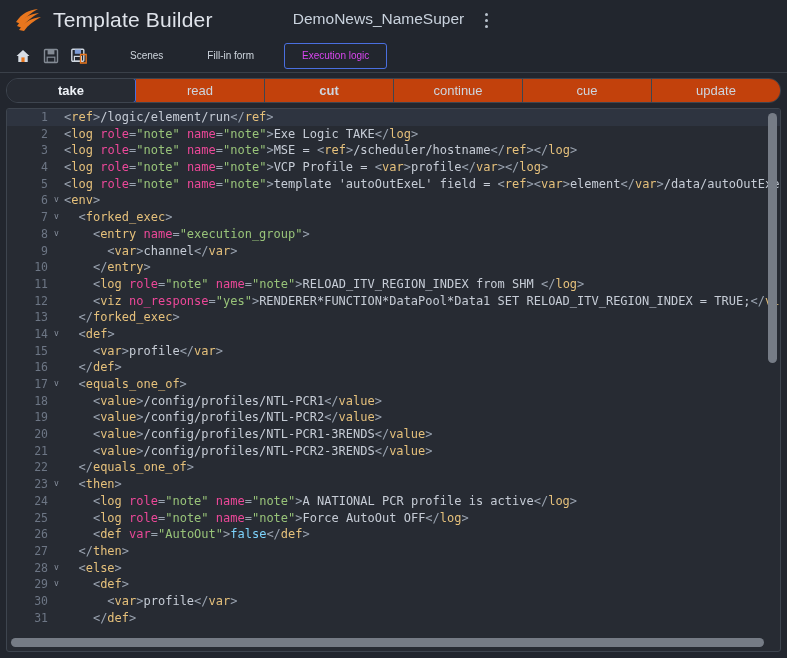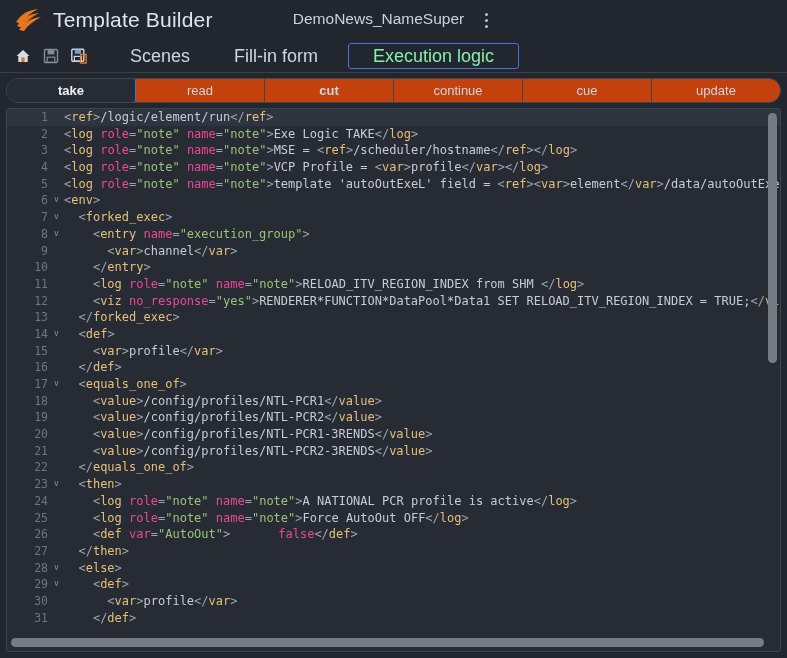--- a/index.html
+++ b/index.html
@@ -82,34 +82,34 @@
     padding-left: 10px;
   }
   .tool-icon {
     width: 26px; height: 24px;
     display: flex; align-items: center; justify-content: center;
     cursor: pointer;
     margin-right: 2px;
   }
   .nav-tabs { display: flex; align-items: center; margin-left: 22px; }
   .nav-tab {
-    font-size: 18px;
+    font-size: 10px;
     color: #cfd6de;
     padding: 4px 13px;
     margin-right: 16px;
     border-radius: 3px;
     cursor: pointer;
     white-space: nowrap;
     border: 1px solid transparent;
     line-height: 16px;
   }
   .nav-tab.active {
     border: 1px solid #4a6fe0;
-    color: #86efac;
-    padding: 4px 24px;
+    color: #d946ef;
+    padding: 4px 17px;
   }
 
   
   .segstrip-wrap {
     flex: 0 0 30px;
     padding: 5px 6px 0 6px;
     background: #22262e;
   }
   .segstrip {
     display: flex;
@@ -190,21 +190,21 @@
     flex: 1 1 auto;
     padding-left: 2px;
     overflow: hidden;
     color: #c6ccd6;
   }
   .pn { color: #9aa3b0; }   
   .tg { color: #e5c07b; }   
   .at { color: #ec4899; }   
   .st { color: #98c379; }   
   .tx { color: #c6ccd6; }   
-  .bl { color: #ec4899; margin-left: 48px; }   
+  .bl { color: #7dd3fc; }   
 
   
   .vscroll {
     position: absolute;
     right: 3px; top: 4px;
     width: 9px;
     bottom: 22px;
     cursor: pointer;
   }
   .vthumb {

